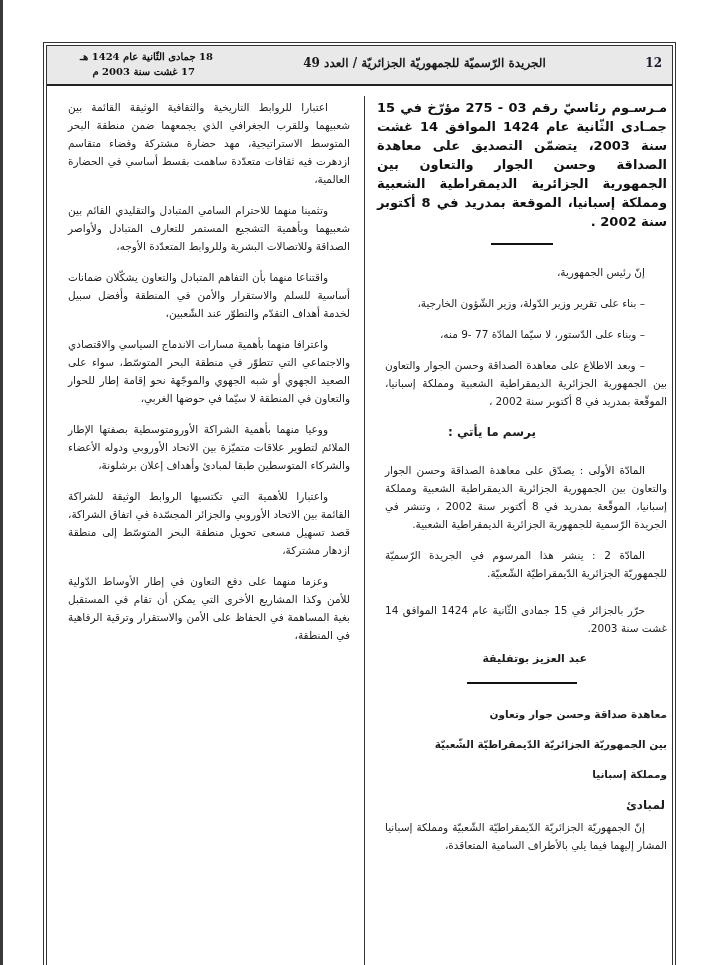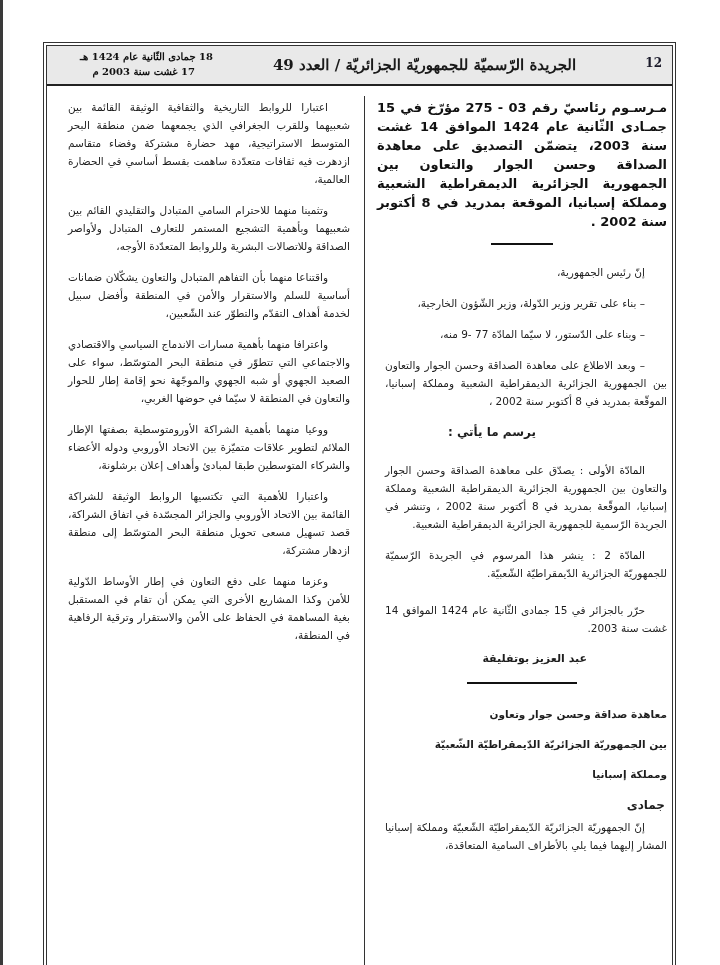--- a/index.html
+++ b/index.html
@@ -45,21 +45,21 @@
     .hdr-page-num {
       position: absolute;
       right: 10px; top: 10px;
       font-size: 12px;
       color: #1a1a2a;
     }
     .hdr-title {
       position: absolute;
       left: 190px; right: 60px; top: 10px;
       text-align: center;
-      font-size: 15px;
+      font-size: 12px;
       direction: rtl;
       color: #1a1a1a;
     }
     .hdr-date {
       position: absolute;
       left: 6px; top: 3px;
       width: 160px;
       font-size: 10px;
       line-height: 15px;
       direction: rtl;
@@ -175,21 +175,21 @@
     <div class="spacer-sm"></div>
     <p class="para">حرّر بالجزائر في 15 جمادى الثّانية عام 1424 الموافق 14 غشت سنة 2003.</p>
     <p class="signature">عبد العزيز بوتفليقة</p>
 
     <div class="short-rule wide"></div>
 
     <p class="treaty-title">معاهدة صداقة وحسن جوار وتعاون</p>
     <p class="treaty-title">بين الجمهوريّة الجزائريّة الدّيمقراطيّة الشّعبيّة</p>
     <p class="treaty-title">ومملكة إسبانيا</p>
 
-    <p class="section-heading">جمادى</p>
+    <p class="section-heading">لمبادئ</p>
     <p class="para">إنّ الجمهوريّة الجزائريّة الدّيمقراطيّة الشّعبيّة ومملكة إسبانيا المشار إليهما فيما يلي بالأطراف السامية المتعاقدة،</p>
   </div>
 
   <div class="column col-left">
     <p class="para">اعتبارا للروابط التاريخية والثقافية الوثيقة القائمة بين شعبيهما وللقرب الجغرافي الذي يجمعهما ضمن منطقة البحر المتوسط الاستراتيجية، مهد حضارة مشتركة وفضاء متقاسم ازدهرت فيه ثقافات متعدّدة ساهمت بقسط أساسي في الحضارة العالمية،</p>
     <p class="para">وتثمينا منهما للاحترام السامي المتبادل والتقليدي القائم بين شعبيهما وبأهمية التشجيع المستمر للتعارف المتبادل ولأواصر الصداقة وللاتصالات البشرية وللروابط المتعدّدة الأوجه،</p>
     <p class="para">واقتناعا منهما بأن التفاهم المتبادل والتعاون يشكّلان ضمانات أساسية للسلم والاستقرار والأمن في المنطقة وأفضل سبيل لخدمة أهداف التقدّم والتطوّر عند الشّعبين،</p>
     <p class="para">واعترافا منهما بأهمية مسارات الاندماج السياسي والاقتصادي والاجتماعي التي تتطوّر في منطقة البحر المتوسّط، سواء على الصعيد الجهوي أو شبه الجهوي والموجّهة نحو إقامة إطار للحوار والتعاون في المنطقة لا سيّما في حوضها الغربي،</p>
     <p class="para">ووعيا منهما بأهمية الشراكة الأورومتوسطية بصفتها الإطار الملائم لتطوير علاقات متميّزة بين الاتحاد الأوروبي ودوله الأعضاء والشركاء المتوسطين طبقا لمبادئ وأهداف إعلان برشلونة،</p>
     <p class="para">واعتبارا للأهمية التي تكتسيها الروابط الوثيقة للشراكة القائمة بين الاتحاد الأوروبي والجزائر المجسّدة في اتفاق الشراكة، قصد تسهيل مسعى تحويل منطقة البحر المتوسّط إلى منطقة ازدهار مشتركة،</p>

